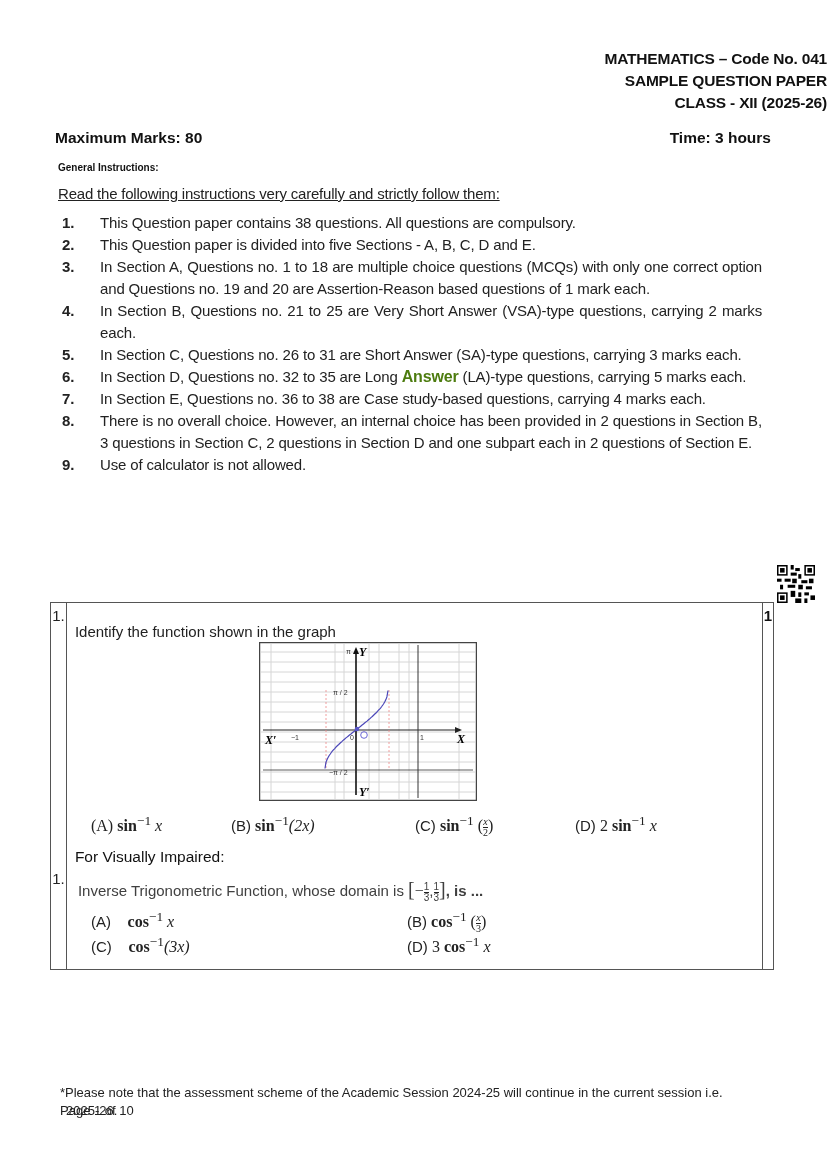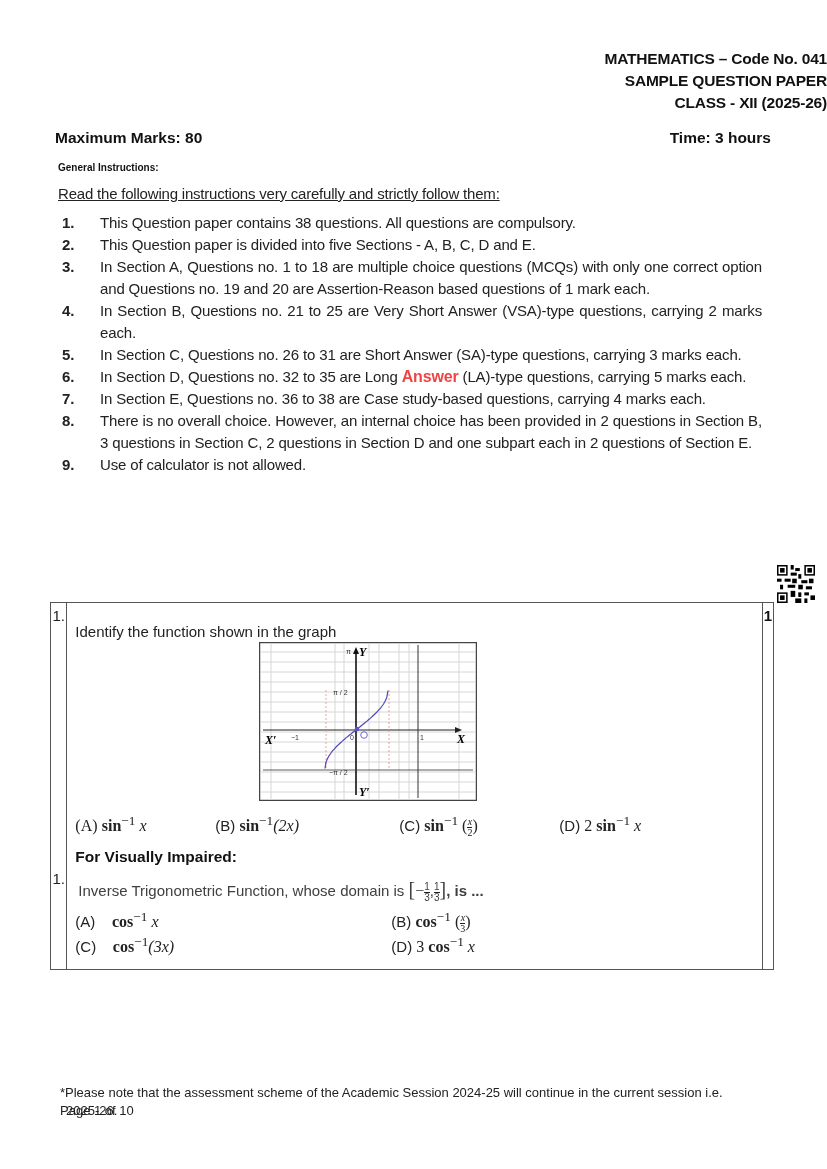--- a/index.html
+++ b/index.html
@@ -16,21 +16,21 @@
   .qr { left:777px; top:565px; width:38px; height:38px; }
   table.sec { position:absolute; left:50px; top:602px; width:724px; border-collapse:collapse; font-size:15px; }
   table.sec td { border:1.5px solid #555; vertical-align:top; padding:0; }
   .sechead { text-align:center; font-weight:bold; line-height:22px; padding:2px 0 8px 0 !important; }
   .colhead { font-weight:bold; text-align:center; height:36px; padding-top:4px !important; }
   .qno { text-align:center; color:#222; }
   .marks { text-align:center; font-weight:bold; }
   .qtext { padding-left:8px !important; }
   .math { font-family:"Liberation Serif", serif; font-size:16px; }
   .math b { font-weight:bold; }
-  .optrow { display:flex; font-size:15px; color:#222; }
+  .optrow { display:flex; font-size:15px; color:#222;margin-left:16px; }
   .frac { display:inline-block; vertical-align:middle; text-align:center; font-size:10px; line-height:10px; }
   .frac span { display:block; }
   .frac .den { border-top:1px solid #222; }
   .footer { left:60px; font-family:"Liberation Sans", sans-serif; font-size:13px; font-weight:normal; color:#222; }
 </style>
 </head>
 <body>
 
 <div class="abs title" style="top:50px">MATHEMATICS – Code No. 041</div>
 <div class="abs title" style="top:72px">SAMPLE QUESTION PAPER</div>
@@ -58,21 +58,21 @@
   <div class="row">
       <span class="num">4.</span>
       <span class="txt">In Section B, Questions no. 21 to 25 are Very Short Answer (VSA)-type questions, carrying 2 marks each.</span>
     </div>
   <div class="row">
       <span class="num">5.</span>
       <span class="txt">In Section C, Questions no. 26 to 31 are Short Answer (SA)-type questions, carrying 3 marks each.</span>
     </div>
   <div class="row">
       <span class="num">6.</span>
-      <span class="txt"><span>In Section D, Questions no. 32 to 35 are Long </span><b style="color:#ef4444;font-size:16px">Answer</b><span> (LA)-type questions, carrying 5 marks each.</span></span>
+      <span class="txt"><span>In Section D, Questions no. 32 to 35 are Long </span><b style="color:#4d7c0f;font-size:16px">Answer</b><span> (LA)-type questions, carrying 5 marks each.</span></span>
     </div>
   <div class="row">
       <span class="num">7.</span>
       <span class="txt">In Section E, Questions no. 36 to 38 are Case study-based questions, carrying 4 marks each.</span>
     </div>
   <div class="row">
       <span class="num">8.</span>
       <span class="txt">There is no overall choice. However, an internal choice has been provided in 2 questions in Section B, 3 questions in Section C, 2 questions in Section D and one subpart each in 2 questions of Section E.</span>
     </div>
   <div class="row">
@@ -175,21 +175,21 @@
         <text x="100" y="154" font-size="12" font-weight="bold" font-style="italic" font-family="Liberation Serif, serif">Y′</text>
       </svg>
 
       <div class="optrow" style="margin-top:12px;">
         <span style="width:140px"><span class="math">(A)</span> <span class="math"><b>sin</b><sup>−1</sup> <i>x</i></span></span>
         <span style="width:184px"><span>(B)</span> <span class="math"><b>sin</b><sup>−1</sup><i>(2x)</i></span></span>
         <span style="width:160px"><span>(C)</span> <span class="math"><b>sin</b><sup>−1</sup> (<span class="frac"><span><i>x</i></span><span class="den">2</span></span>)</span></span>
         <span><span>(D)</span> <span class="math"><span>2</span> <b>sin</b><sup>−1</sup> <i>x</i></span></span>
       </div>
 
-      <div style="margin-top:10px; font-weight:bold; font-size:15.5px;">For Visually Impaired:</div>
+      <div style="margin-top:10px; font-weight:normal; font-size:15.5px;">For Visually Impaired:</div>
 
       <div style="margin-top:12px; color:#404040; padding-left:3px;">
         <span>Inverse Trigonometric Function, whose domain is</span>
         <span class="math" style="font-size:20px">[</span><span class="math">−</span><span class="frac"><span>1</span><span class="den">3</span></span>,<span class="frac"><span>1</span><span class="den">3</span></span><span class="math" style="font-size:20px">]</span><b>, is ...</b>
       </div>
 
       <div class="optrow" style="margin-top:6px;">
         <span style="width:316px"><span>(A)</span>&nbsp;&nbsp;&nbsp; <span class="math"><b>cos</b><sup>−1</sup> <i>x</i></span></span>
         <span><span>(B)</span> <span class="math"><b>cos</b><sup>−1</sup> (<span class="frac"><span><i>x</i></span><span class="den">3</span></span>)</span></span>
       </div>

